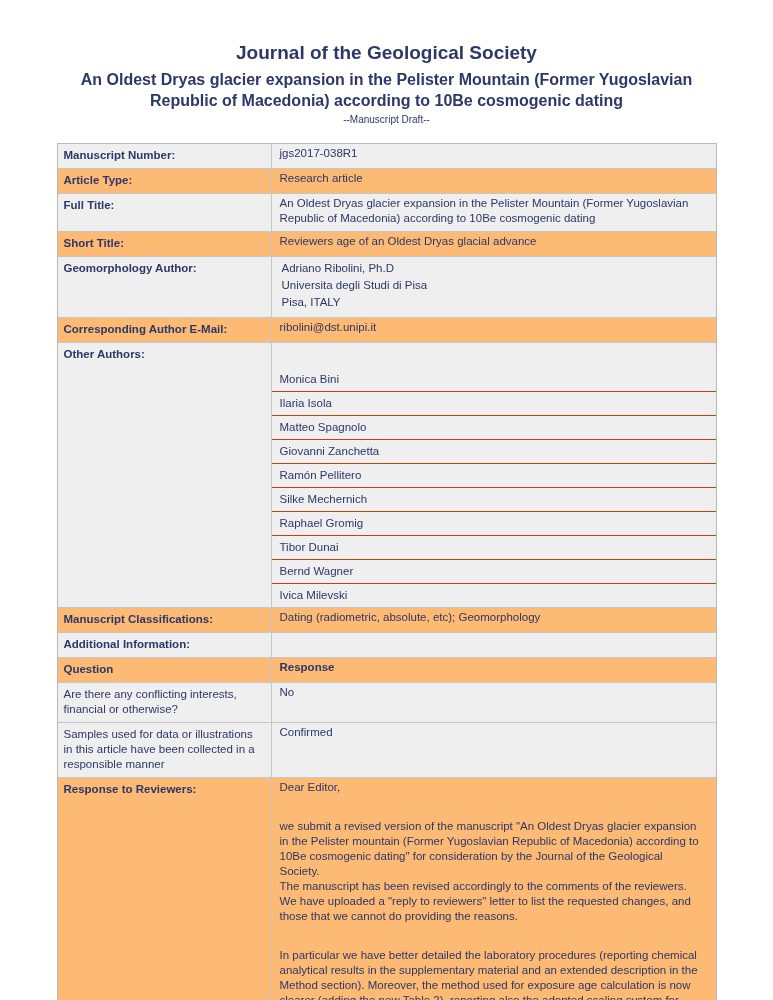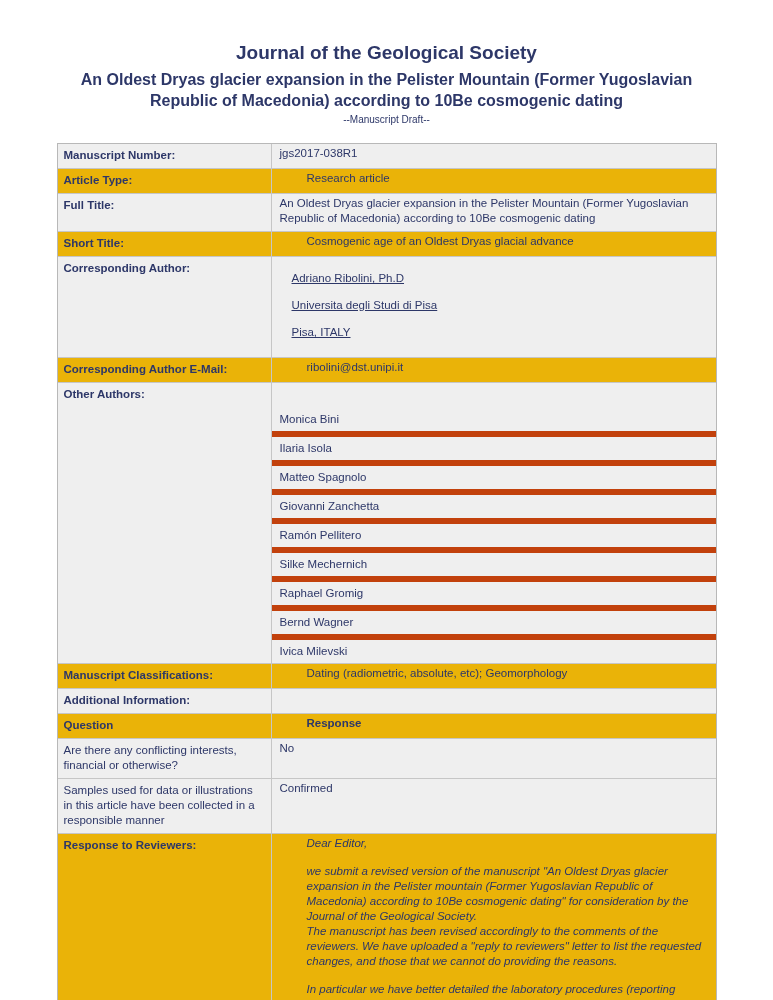--- a/index.html
+++ b/index.html
@@ -61,35 +61,35 @@
     padding: 4px 8px 5px 6px;
     font-weight: bold;
     border-right: 1px solid #c6c6c6;
   }
   .cell-value {
     flex: 1 1 auto;
     padding: 2px 10px 5px 8px;
     min-height: 13px;
   }
   .gray { background: #efefef; }
-  .white { background: #eab308; gap: 27px; }
+  .white { background: #fdba74; }
   .author-stack {
     flex: 1 1 auto;
     display: flex;
     flex-direction: column;
     padding: 0;
   }
   .author-item {
     padding: 4px 10px 4px 8px;
-    border-top: 6px solid #c2410c;
+    border-top: 1px solid #c2410c;
   }
   .author-item:first-child { border-top: none; margin-top: 25px; }
-  .addr-line { margin: 12px; text-decoration: underline; }
-  .rp { margin: 0; font-style: italic; }
-  .rp-gap { margin-top: 13px; }
+  .addr-line { margin: 2px; }
+  .rp { margin: 0; }
+  .rp-gap { margin-top: 24px; }
 </style>
 </head>
 <body>
 
 <div class="page">
 
   <div class="header">
     <div class="journal-title">Journal of the Geological Society</div>
     <div class="paper-title">An Oldest Dryas glacier expansion in the Pelister Mountain (Former Yugoslavian Republic of Macedonia) according to 10Be cosmogenic dating</div>
     <div class="draft-label">--Manuscript Draft--</div>
@@ -107,25 +107,25 @@
       <div class="cell-value">Research article</div>
     </div>
 
     <div class="row gray">
       <div class="cell-label">Full Title:</div>
       <div class="cell-value">An Oldest Dryas glacier expansion in the Pelister Mountain (Former Yugoslavian Republic of Macedonia) according to 10Be cosmogenic dating</div>
     </div>
 
     <div class="row white">
       <div class="cell-label">Short Title:</div>
-      <div class="cell-value">Cosmogenic age of an Oldest Dryas glacial advance</div>
+      <div class="cell-value">Reviewers age of an Oldest Dryas glacial advance</div>
     </div>
 
     <div class="row gray">
-      <div class="cell-label">Corresponding Author:</div>
+      <div class="cell-label">Geomorphology Author:</div>
       <div class="cell-value">
         <div class="addr-line">Adriano Ribolini, Ph.D</div>
         <div class="addr-line">Universita degli Studi di Pisa</div>
         <div class="addr-line">Pisa, ITALY</div>
       </div>
     </div>
 
     <div class="row white">
       <div class="cell-label">Corresponding Author E-Mail:</div>
       <div class="cell-value">ribolini@dst.unipi.it</div>
@@ -134,20 +134,21 @@
     <div class="row gray">
       <div class="cell-label">Other Authors:</div>
       <div class="author-stack">
         <div class="author-item">Monica Bini</div>
         <div class="author-item">Ilaria Isola</div>
         <div class="author-item">Matteo Spagnolo</div>
         <div class="author-item">Giovanni Zanchetta</div>
         <div class="author-item">Ramón Pellitero</div>
         <div class="author-item">Silke Mechernich</div>
         <div class="author-item">Raphael Gromig</div>
+        <div class="author-item">Tibor Dunai</div>
         <div class="author-item">Bernd Wagner</div>
         <div class="author-item">Ivica Milevski</div>
       </div>
     </div>
 
     <div class="row white">
       <div class="cell-label">Manuscript Classifications:</div>
       <div class="cell-value">Dating (radiometric, absolute, etc); Geomorphology</div>
     </div>
 

